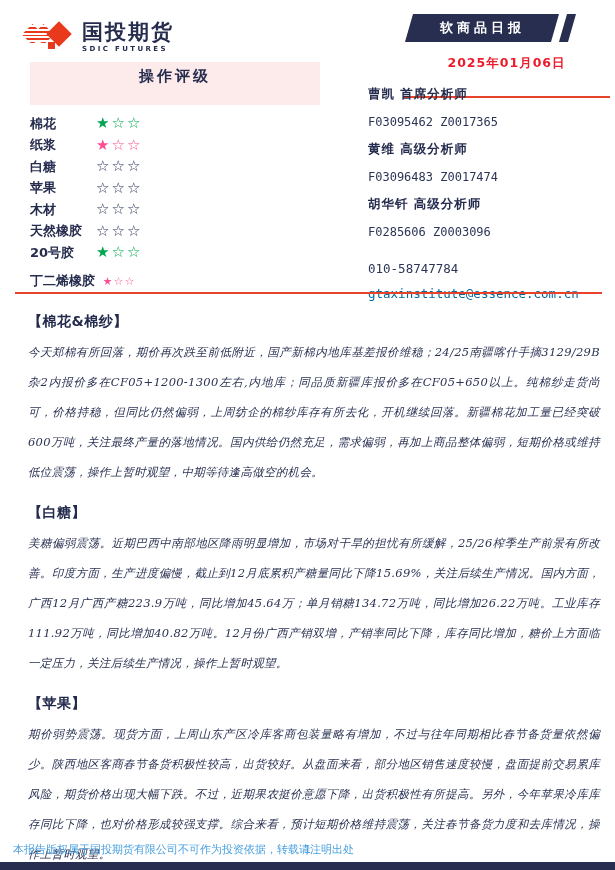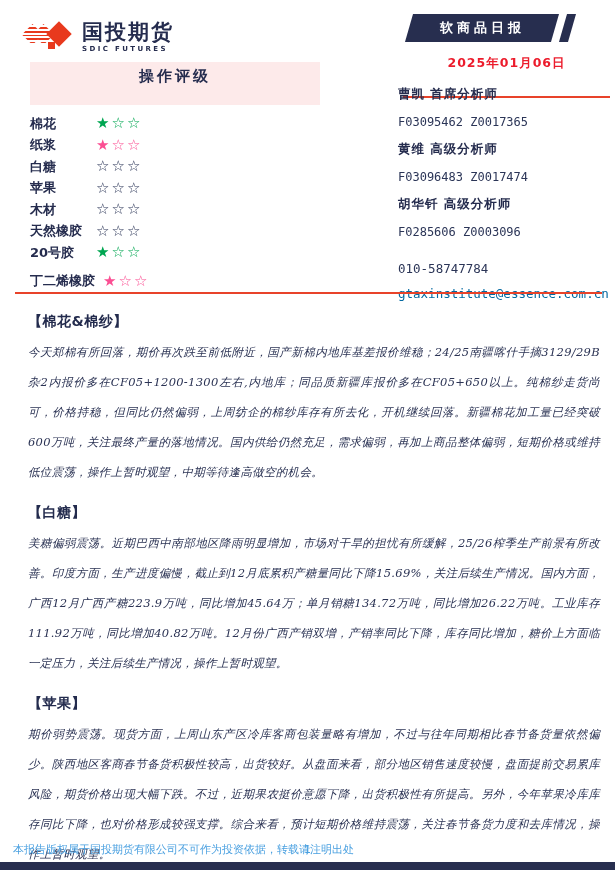--- a/index.html
+++ b/index.html
@@ -57,29 +57,29 @@
   .date-wrap .d { color: #ec1c2c; font-size: 12.5px; font-weight: bold; letter-spacing: 1px; }
 
   
   .ratings { position: absolute; left: 30px; top: 62px; width: 290px; }
   .ratings-title {
     background: #fdeaea; height: 43px; line-height: 28px; text-align: center;
     color: #252c4e; font-size: 15px; font-weight: bold; letter-spacing: 3px;
     margin-bottom: 8px;
   }
   .rating-row { display: flex; align-items: center; height: 21.5px; }
-  .rating-row.gap-top { margin-top: 7px; }
+  .rating-row.gap-top { margin-top: 7px; font-family: Liberation Mono, monospace; }
   .rating-name {
     min-width: 58px; margin-right: 8px;
     color: #252c4e; font-size: 13px; font-weight: bold; white-space: nowrap;
   }
   .rating-stars { font-size: 15px; letter-spacing: 2px; line-height: 1; }
 
   
-  .analysts { position: absolute; left: 398px; top: 86px; width: 215px; }
+  .analysts { position: absolute; left: 368px; top: 86px; width: 215px; }
   .an-name { color: #252c4e; font-size: 12.5px; font-weight: bold; letter-spacing: 1px; margin-bottom: 12px; }
   .an-code { color: #2b3557; font-size: 12px; font-family: "DejaVu Sans Mono", "Liberation Mono", monospace; margin-bottom: 12px; }
   .an-phone { color: #2b3557; font-size: 12.5px; font-family: "DejaVu Sans Mono", "Liberation Mono", monospace; margin-top: 22px; margin-bottom: 10px; }
   .an-email { color: #0369a1; font-size: 12.5px; font-family: "DejaVu Sans Mono", "Liberation Mono", monospace; }
 
   
   .red-line { position: absolute; left: 15px; right: 13px; top: 292px; border-top: 2.5px solid #e8432a; }
 
   
   .content { position: absolute; left: 28px; right: 15px; top: 296px; }

